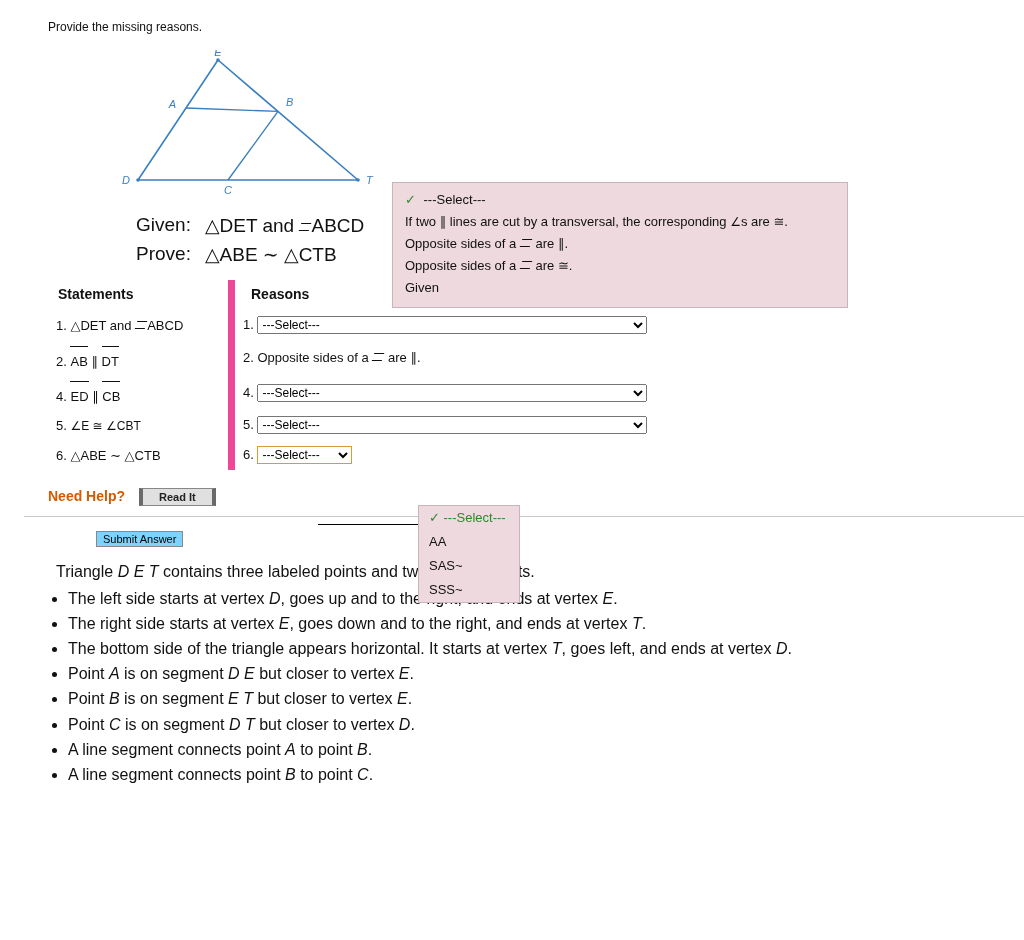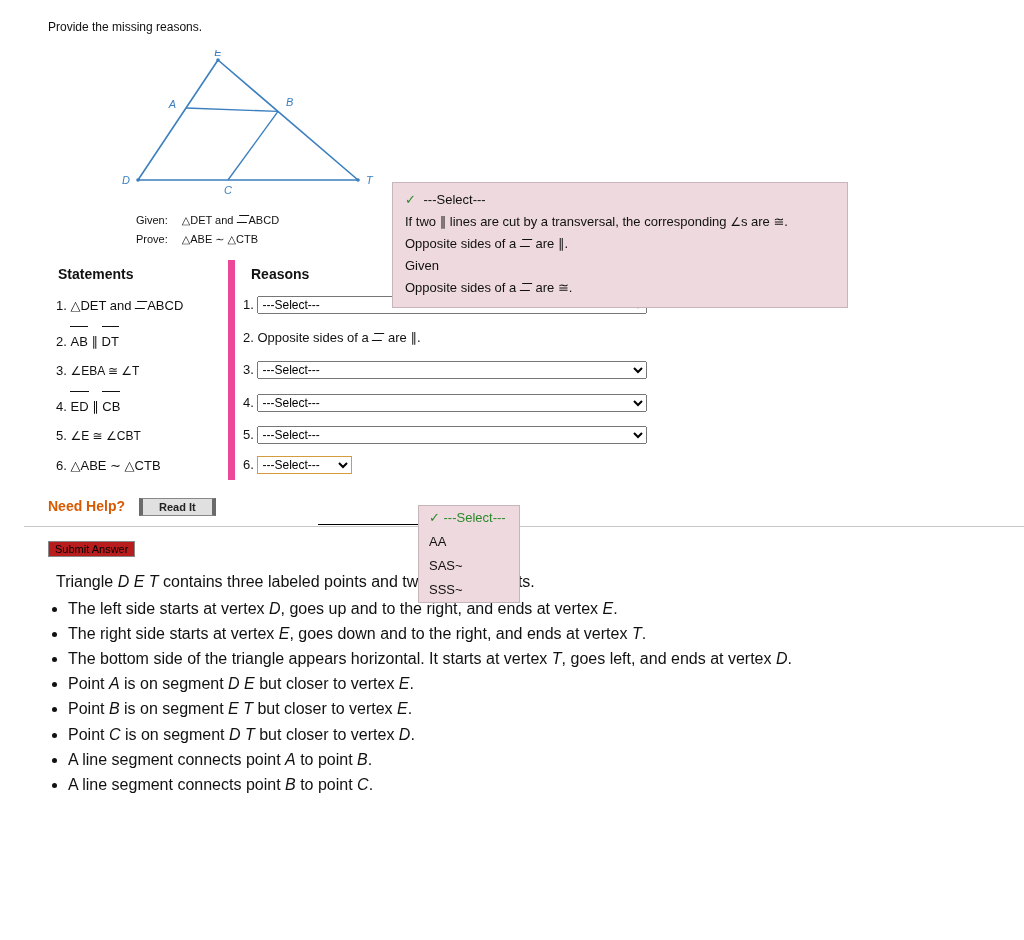--- a/index.html
+++ b/index.html
@@ -7,21 +7,21 @@
     font-size:13px;
     margin:0;
     padding:20px 24px 40px 48px;
     color:#111;
     width:1024px;
     box-sizing:border-box;
   }
   .prompt-text{ font-size:12px; margin-bottom:8px; }
   .figure-wrap{ padding:8px 0 4px 70px; }
   svg.geom{ display:block; }
-  .given-prove{ margin:6px 0 10px 80px; font-size:11px; }
+  .given-prove{ margin:6px 0 10px 80px; font-size:19px; }
   .given-prove td{ padding:2px 6px; vertical-align:top; }
   .tri-sym{ font-family:"Segoe UI Symbol", sans-serif; }
   .pg-sym{ display:inline-block; width:10px; height:6px;
     border-top:1px solid #111; border-bottom:1px solid #111;
     transform:skewX(-18deg); vertical-align:1px; margin:0 1px; }
   .parallel-sym{ font-family:"Segoe UI Symbol", sans-serif; }
 
   .dropdown-panel{
     position:absolute;
     background:#eed9df;
@@ -79,22 +79,23 @@
     padding:2px 16px;
     margin-left:14px;
     color:#222;
     cursor:pointer;
   }
   hr.sep{ border:none; border-top:1px solid #c8c8c8; margin:10px 0 14px -24px; width:1020px; }
   .submit-btn{
     font-size:11px;
     padding:1px 6px;
     border:1px solid #888;
-    background:#b91c1c;
+    background:#7dd3fc;
     cursor:pointer;
+    margin-left:48px;
   }
   .desc{ margin:14px 0 4px 8px; font-size:16px; line-height:1.35; }
   .desc-list{ margin:0; padding-left:20px; font-size:16px; line-height:1.45; }
   .desc-list li{ margin:2px 0; }
   .italic{ font-style:italic;text-align:right; }
 
   .small-dropdown{
     position:absolute;
     background:#eed9df;
     border:1px solid #c8b5bb;
@@ -144,24 +145,24 @@
   <div>
     <span class="check">✓</span>
     <span>---Select---</span>
   </div>
   <div>
     <span>If two ∥ lines are cut by a transversal, the corresponding </span><span class="angle-sym">∠</span><span>s are ≅.</span>
   </div>
   <div>
     <span>Opposite sides of a </span><span class="pg-sym"></span><span> are ∥.</span>
   </div>
+  <div>
+    <span>Opposite sides of a </span><span class="pg-sym"></span><span> are ≅.</span>
+  </div>
   <div>Given</div>
-  <div>
-    <span>Opposite sides of a </span><span class="pg-sym"></span><span> are ≅.</span>
-  </div>
 </div>
 
 
 <table class="given-prove">
   <tbody>
       <tr>
     <td>Given:</td>
     <td>
       <span class="tri-sym">△DET and </span><span class="pg-sym"></span><span>ABCD</span>
     </td>
@@ -200,32 +201,20 @@
       <span class="seg-over">AB</span>
       <span class="parallel-sym">∥</span>
       <span class="seg-over">DT</span>
     </td>
     <td>
       <span>2.</span>
       <span>Opposite sides of a </span><span class="pg-sym"></span><span> are ∥.</span>
     </td>
   </tr>
 
-  <tr>
-    <td class="col-statements">
-      <span>3.</span>
-      <span class="angle-sym">∠EBA ≅ ∠T</span>
-    </td>
-    <td>
-      <span>3.</span>
-      <select class="wide-select">
-        <option>---Select---</option>
-      </select>
-    </td>
-  </tr>
 
   <tr>
     <td class="col-statements">
       <span>4.</span>
       <span class="seg-over">ED</span>
       <span class="parallel-sym">∥</span>
       <span class="seg-over">CB</span>
     </td>
     <td>
       <span>4.</span>

